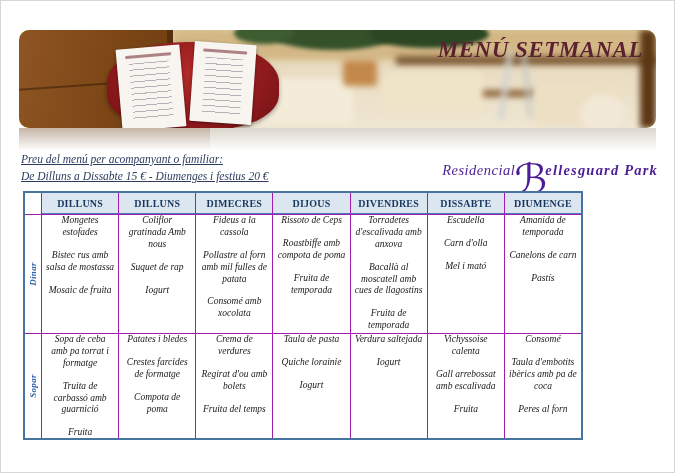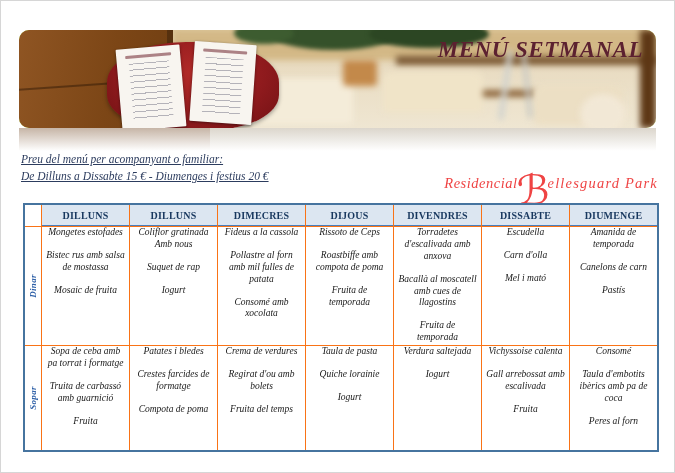--- a/index.html
+++ b/index.html
@@ -64,33 +64,33 @@
   .refl-right { left:30%; right:0;
     background:linear-gradient(to bottom, rgba(190,180,162,.55), rgba(255,255,255,0) 85%); }
 
   
   .price-note {
     position:absolute; left:20px; top:150px;
     font-style:italic; font-size:11.5px; color:#2c3c5e; line-height:1.45;text-decoration:underline;
   }
   .brand {
     position:absolute; right:16px; top:147px; height:44px;
-    display:flex; align-items:flex-end; color:#ef4444; white-space:nowrap;
+    display:flex; align-items:center; color:#4c1d95; white-space:nowrap;
   }
   .brand .b-prefix { font-style:italic; font-size:14.5px; letter-spacing:.5px; }
   .brand .b-initial { font-family:"DejaVu Sans", sans-serif; font-size:42px; line-height:.5;
     position:relative; top:9px; margin:0 -2px 0 -1px; }
-  .brand .b-rest { font-style:italic; font-weight:normal; font-size:14.5px; letter-spacing:1.2px; }
+  .brand .b-rest { font-style:italic; font-weight:bold; font-size:14.5px; letter-spacing:1.2px; }
 
   
   .menu-table {
-    position:absolute; left:22px; top:202px; width:636px;
+    position:absolute; left:22px; top:190px; width:560px;
     display:grid; grid-template-columns:16px repeat(7, 1fr);
     grid-template-rows:21px 118px 104px;
-    gap:1px; background:#f97316; border:2px solid #46749f;
+    gap:1px; background:#a21caf; border:2px solid #46749f;
   }
   .cell { background:#ffffff; }
   .corner { background:#ffffff; }
   .day-header {
     background:#dce6f1; color:#17375e;
     font-weight:bold; font-size:10px; letter-spacing:.2px;
     display:flex; align-items:center; justify-content:center;
     border-bottom:1px solid #4a7ebb;
   }
   .row-label-cell { display:flex; align-items:center; justify-content:center; overflow:hidden; }

